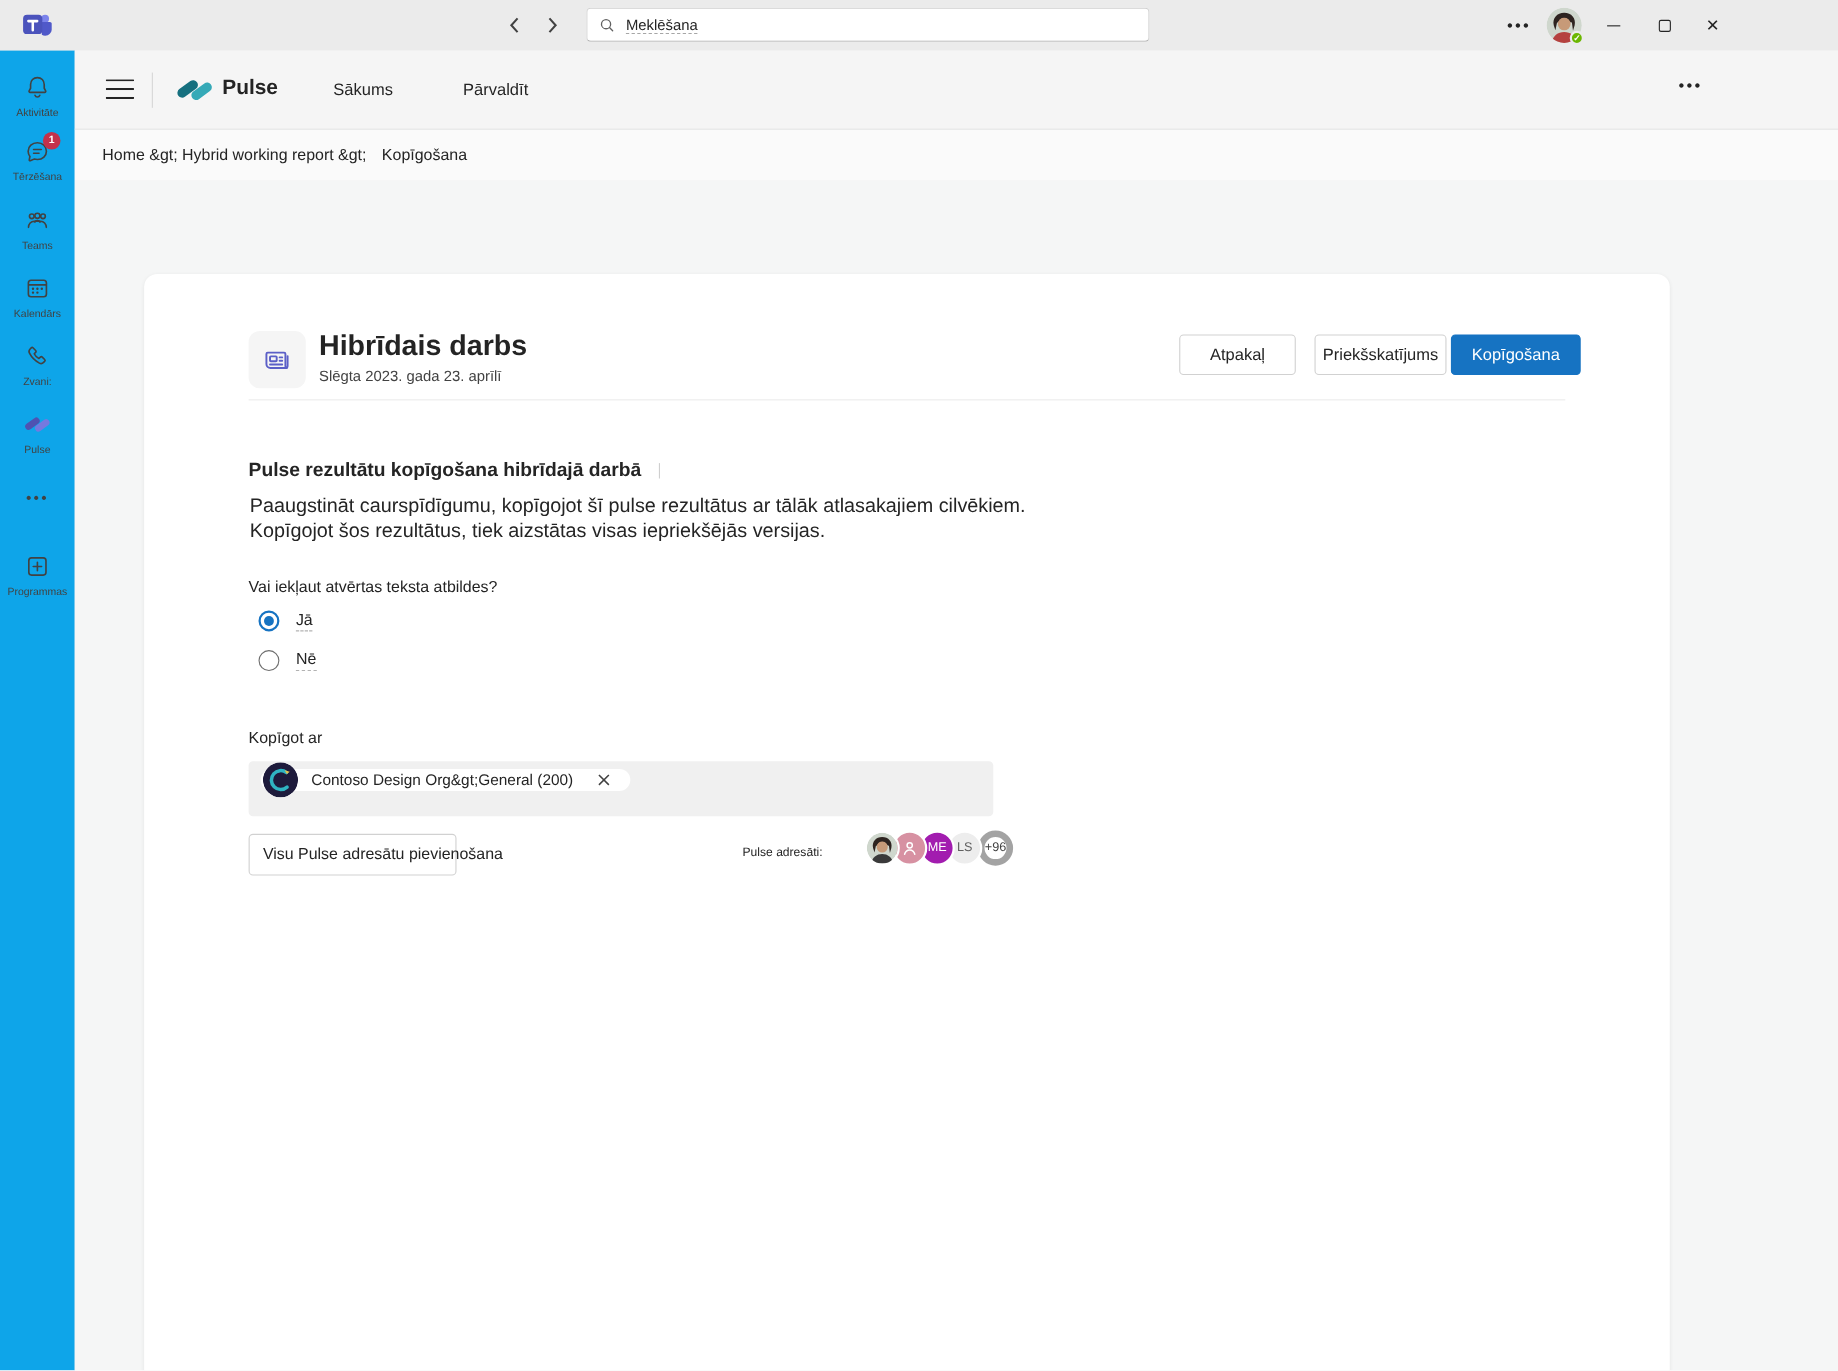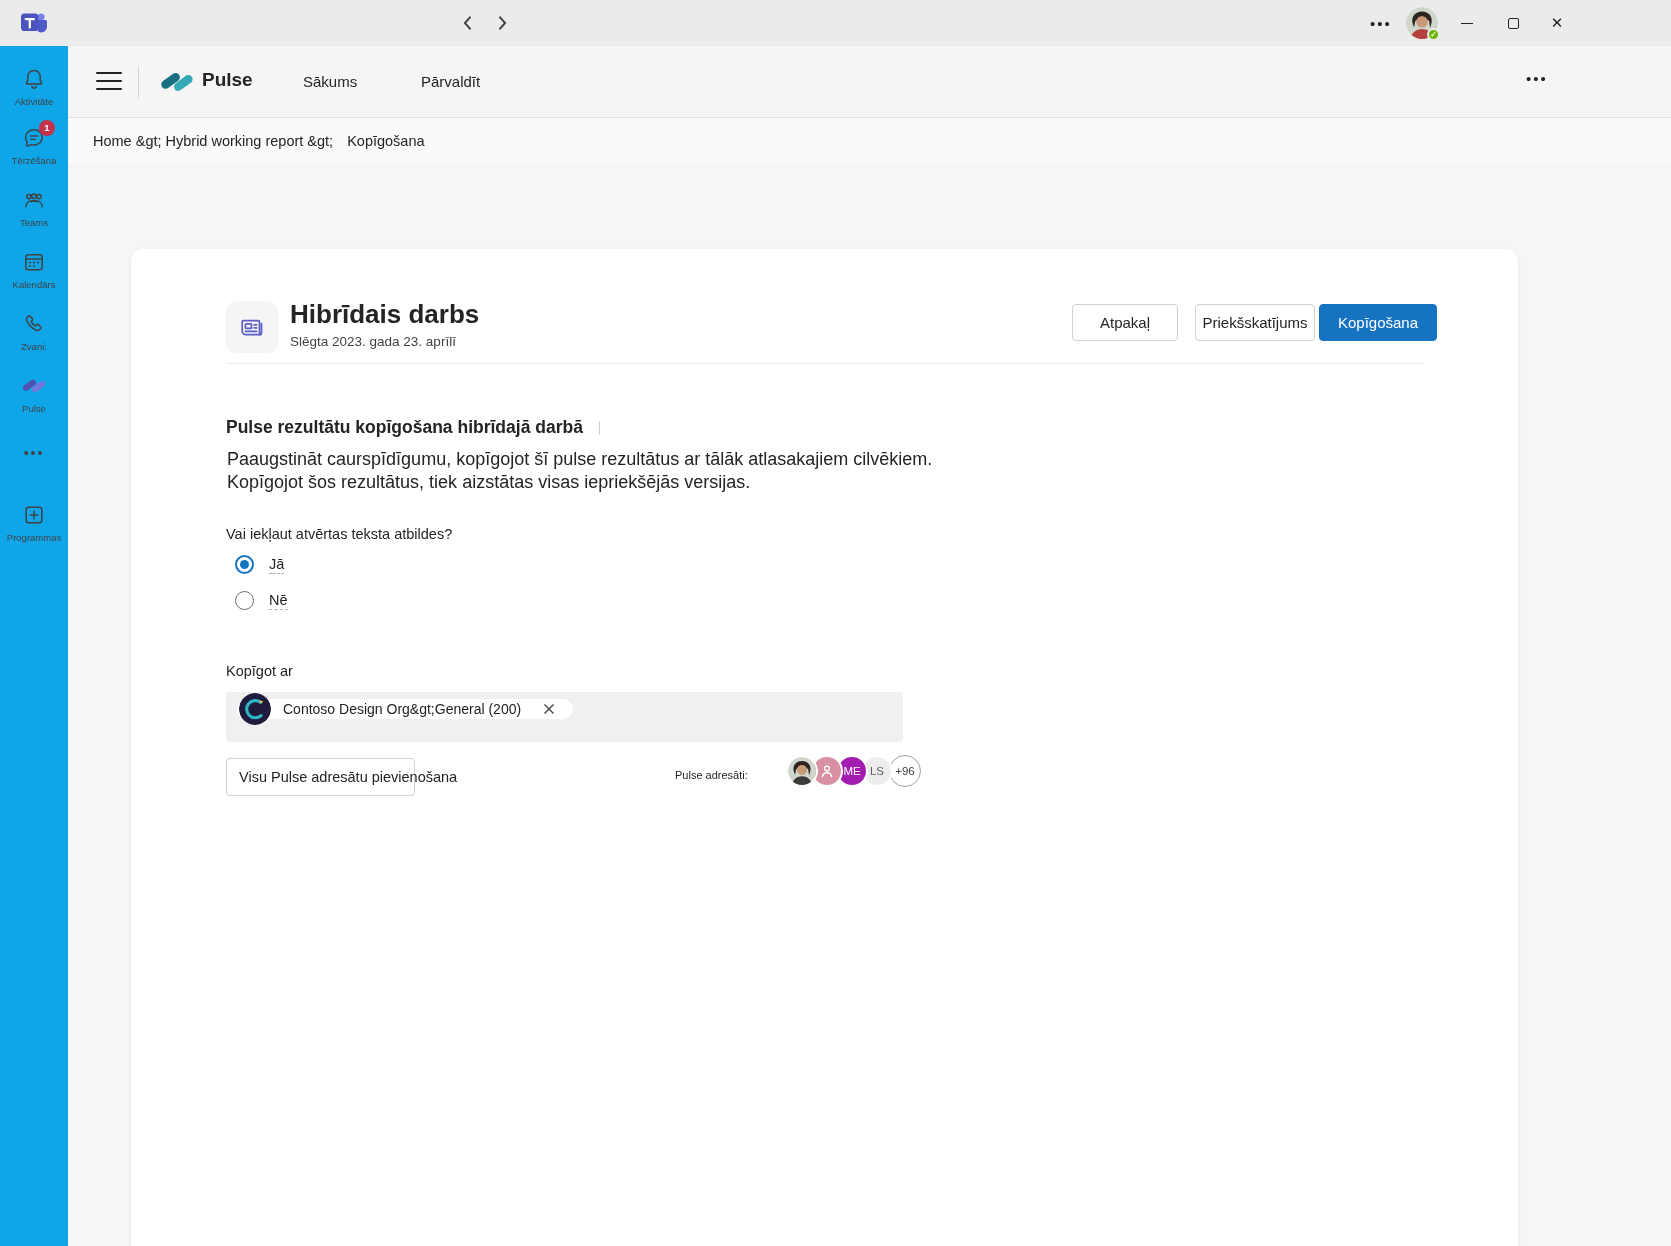--- a/index.html
+++ b/index.html
@@ -98,41 +98,48 @@
   .addall-btn { position:absolute; left:95px; top:509px; width:189px; height:38px; background:#fff; border:1px solid #d1d1d1;
     border-radius:4px; display:flex; align-items:center; padding-left:12px; font-size:14.5px; white-space:nowrap; overflow:visible; cursor:pointer; }
   .recipients-label { position:absolute; left:544px; top:520px; font-size:11px; }
   .avatar-stack { position:absolute; left:655px; top:506px; display:flex; }
   .av { width:32px; height:32px; border-radius:50%; border:2px solid #fff; margin-left:-7px;
     display:flex; align-items:center; justify-content:center; font-size:11.5px; color:#fff; }
   .av:first-child { margin-left:0; }
   .av svg { width:100%; height:100%; border-radius:50%; display:block; }
   .av-person svg { width:18px; height:18px; border-radius:0; }
   .av-ls { color:#616161; }
-  .av-more { background:#fff; border:1px solid #a3a3a3; color:#424242; margin-left:-4px; }
+  .av-more { background:#fff; border:6px solid #a3a3a3; color:#424242; margin-left:-4px; }
 </style>
 </head>
 <body>
 
 <div class="page">
 
   <div class="titlebar">
     <svg class="teams-logo" viewBox="0 0 32 32">
       <circle cx="23" cy="10" r="3.6" fill="#7b83eb"></circle>
       <path d="M20 13h7.4c.9 0 1.6.7 1.6 1.6v5c0 3.2-2.6 5.9-5.9 5.9-1.1 0-2.2-.3-3.1-.9z" fill="#5059c9"></path>
       <rect x="3" y="6.5" width="17.5" height="17.5" rx="3.6" fill="#4b53bc"></rect>
       <path d="M7.8 12.2h8M11.8 12.2v8.2" stroke="#fff" stroke-width="2.3" stroke-linecap="round" fill="none"></path>
     </svg>
     <svg class="nav-chev chev-back" viewBox="0 0 16 16" fill="none" stroke="#424242" stroke-width="1.5">
         <path d="M10 3 5.5 8 10 13"></path>
       </svg>
     <svg class="nav-chev chev-fwd" viewBox="0 0 16 16" fill="none" stroke="#424242" stroke-width="1.5">
         <path d="M6 3 10.5 8 6 13"></path>
       </svg>
 
+    <div class="searchbox">
+      <svg class="sicon" viewBox="0 0 20 20" fill="none" stroke="#616161" stroke-width="1.5">
+        <circle cx="8.7" cy="8.7" r="5.2"></circle>
+          <path d="M12.6 12.6l3.6 3.6" stroke-linecap="round"></path>
+      </svg>
+      <span class="stext">Meklēšana</span>
+    </div>
 
     <div class="tb-more">•••</div>
     <div class="tb-avatar">
       <svg class="photo" viewBox="0 0 32 32">
         <circle cx="16" cy="16" r="16" fill="#cfd7cd"></circle>
         <path d="M6.5 16c-1.5-6.5 3-11.5 9.5-11.5S27 9.5 25.5 16l-1.5 5-1-7.5-7-3-6.5 3-1.5 7z" fill="#2e2420"></path>
         <circle cx="16" cy="14.8" r="5.8" fill="#c79a78"></circle>
         <path d="M9.8 14c-1.4-4.6 2-8.3 6.2-8.3s7.6 3.7 6.2 8.3c-.9-3.5-2.6-5.1-6.2-5.1s-5.3 1.6-6.2 5.1z" fill="#2e2420"></path>
         <path d="M4.5 32c1-6.5 5.8-10 11.5-10s10.5 3.5 11.5 10z" fill="#b5413f"></path>
       </svg>

